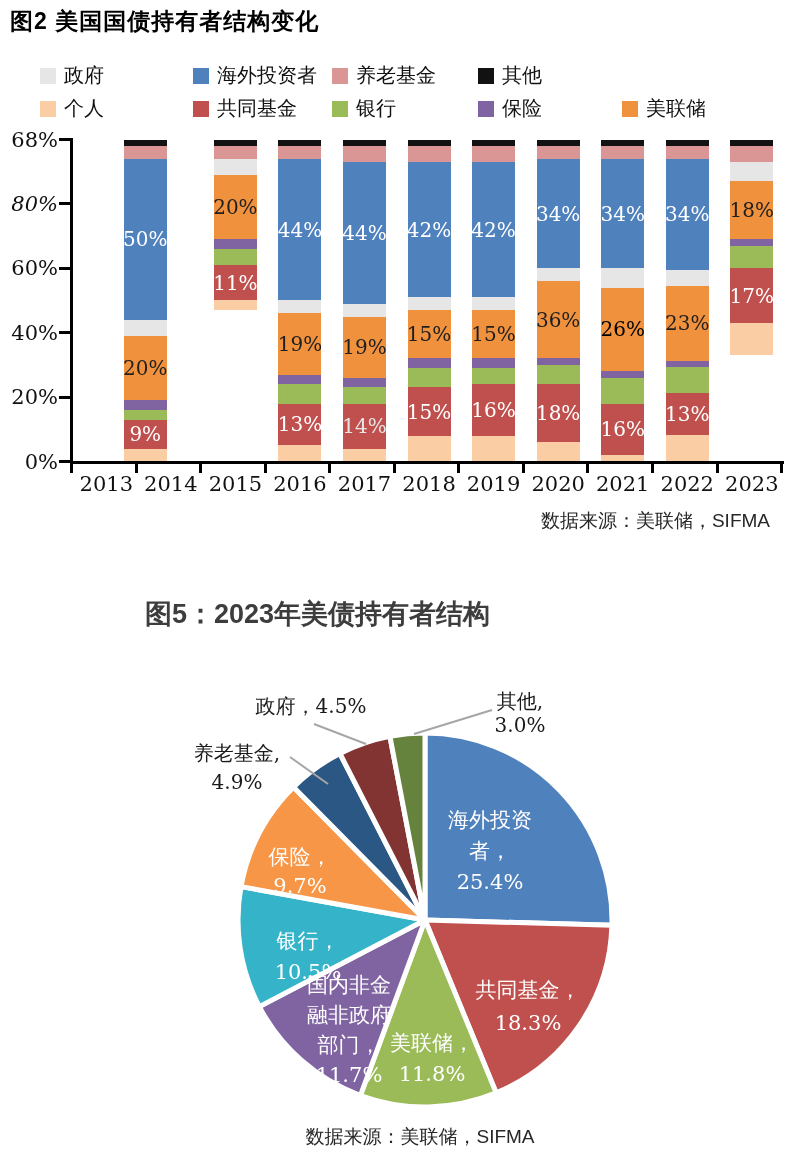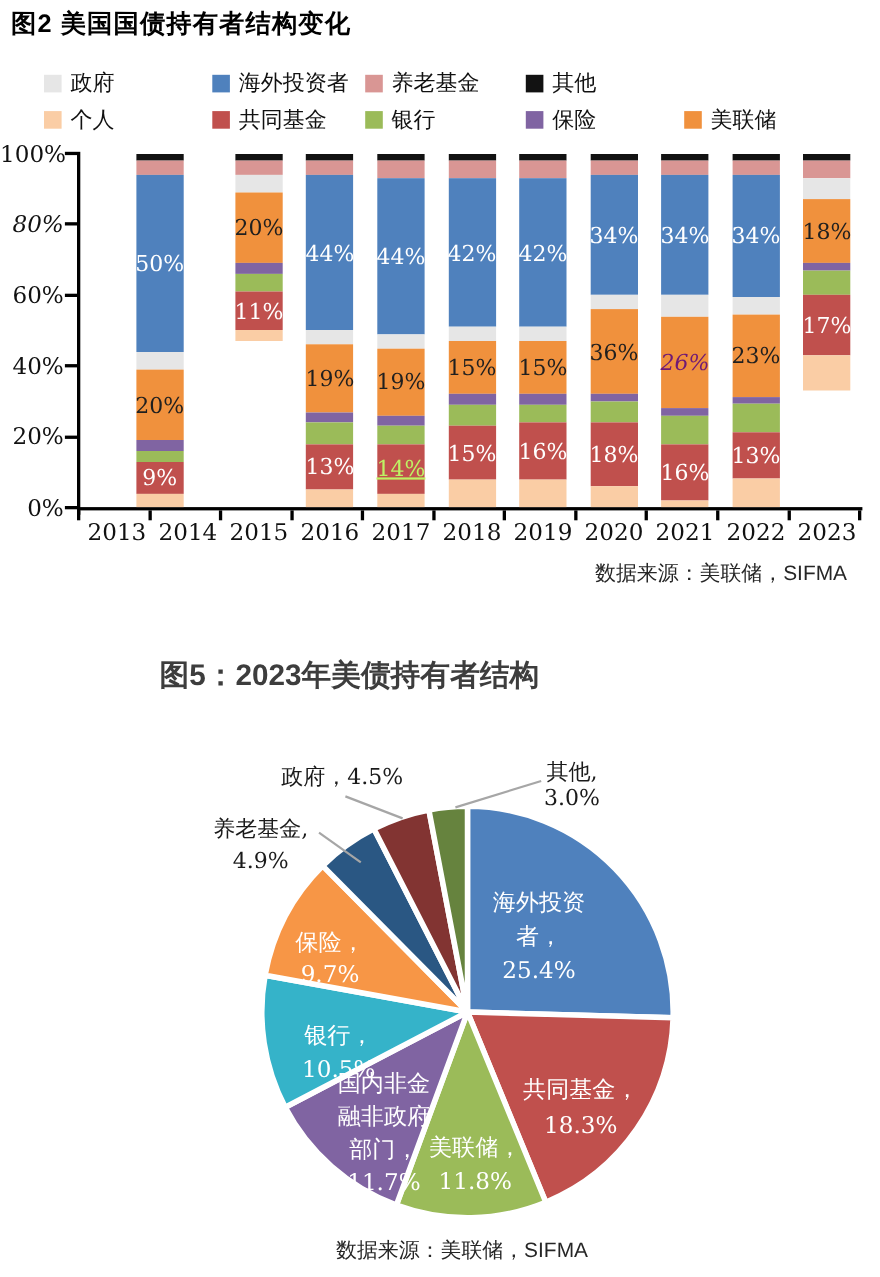--- a/index.html
+++ b/index.html
@@ -95,21 +95,21 @@
     <div class="ylab" style="left: 0px; top: 318.5px;">0%</div>
     <div class="ytick" style="top: 330px;"></div>
     <div class="ylab" style="left: 0px; top: 254.1px;">20%</div>
     <div class="ytick" style="top: 265.6px;"></div>
     <div class="ylab" style="left: 0px; top: 189.7px;">40%</div>
     <div class="ytick" style="top: 201.2px;"></div>
     <div class="ylab" style="left: 0px; top: 125.3px;">60%</div>
     <div class="ytick" style="top: 136.8px;"></div>
     <div class="ylab" style="left: 0px; top: 60.9px; font-style: italic;">80%</div>
     <div class="ytick" style="top: 72.4px;"></div>
-    <div class="ylab" style="left: 0px; top: -3.5px;">100%</div>
+    <div class="ylab" style="left: 0px; top: -3.5px;">68%</div>
     <div class="ytick" style="top: 8px;"></div>
     <div class="yaxis"></div>
     <div class="xaxis"></div>
     <div class="xtick" style="left: 70px;"></div>
     <div class="xtick" style="left: 134.55px;"></div>
     <div class="xtick" style="left: 199.1px;"></div>
     <div class="xtick" style="left: 263.65px;"></div>
     <div class="xtick" style="left: 328.2px;"></div>
     <div class="xtick" style="left: 392.75px;"></div>
     <div class="xtick" style="left: 457.3px;"></div>
@@ -176,21 +176,21 @@
       <div class="seg" style="height: 141.68px; background: rgb(79, 129, 189);">
         <span style="color: rgb(255, 255, 255);">44%</span>
       </div>
       <div class="seg" style="height: 12.88px; background: rgb(230, 230, 230);"></div>
       <div class="seg" style="height: 61.18px; background: rgb(240, 145, 61);">
         <span style="color: rgb(31, 31, 31);">19%</span>
       </div>
       <div class="seg" style="height: 9.66px; background: rgb(128, 100, 162);"></div>
       <div class="seg" style="height: 16.1px; background: rgb(155, 187, 89);"></div>
       <div class="seg" style="height: 45.08px; background: rgb(192, 80, 77);">
-        <span style="color: #bef264; text-decoration: underline;">14%</span>
+        <span style="color: #e5e5e5;">14%</span>
       </div>
       <div class="seg" style="height: 12.88px; background: rgb(250, 205, 165);"></div>
     </div>
     <div class="year" style="left: 332px;">2017</div>
     <div class="bar" style="left: 407.525px;">
       <div class="seg" style="height: 6.44px; background: rgb(18, 18, 18);"></div>
       <div class="seg" style="height: 16.1px; background: rgb(217, 150, 148);"></div>
       <div class="seg" style="height: 135.24px; background: rgb(79, 129, 189);">
         <span style="color: rgb(255, 255, 255);">42%</span>
       </div>
@@ -243,21 +243,21 @@
     </div>
     <div class="year" style="left: 525.65px;">2020</div>
     <div class="bar" style="left: 601.175px;">
       <div class="seg" style="height: 6.44px; background: rgb(18, 18, 18);"></div>
       <div class="seg" style="height: 12.88px; background: rgb(217, 150, 148);"></div>
       <div class="seg" style="height: 109.48px; background: rgb(79, 129, 189);">
         <span style="color: rgb(255, 255, 255);">34%</span>
       </div>
       <div class="seg" style="height: 19.32px; background: rgb(230, 230, 230);"></div>
       <div class="seg" style="height: 83.72px; background: rgb(240, 145, 61);">
-        <span style="color: #701a75; font-style: italic;">26%</span>
+        <span style="color: #000000;">26%</span>
       </div>
       <div class="seg" style="height: 6.44px; background: rgb(128, 100, 162);"></div>
       <div class="seg" style="height: 25.76px; background: rgb(155, 187, 89);"></div>
       <div class="seg" style="height: 51.52px; background: rgb(192, 80, 77);">
         <span style="color: rgb(255, 255, 255);">16%</span>
       </div>
       <div class="seg" style="height: 6.44px; background: rgb(250, 205, 165);"></div>
     </div>
     <div class="year" style="left: 590.2px;">2021</div>
     <div class="bar" style="left: 665.725px;">

